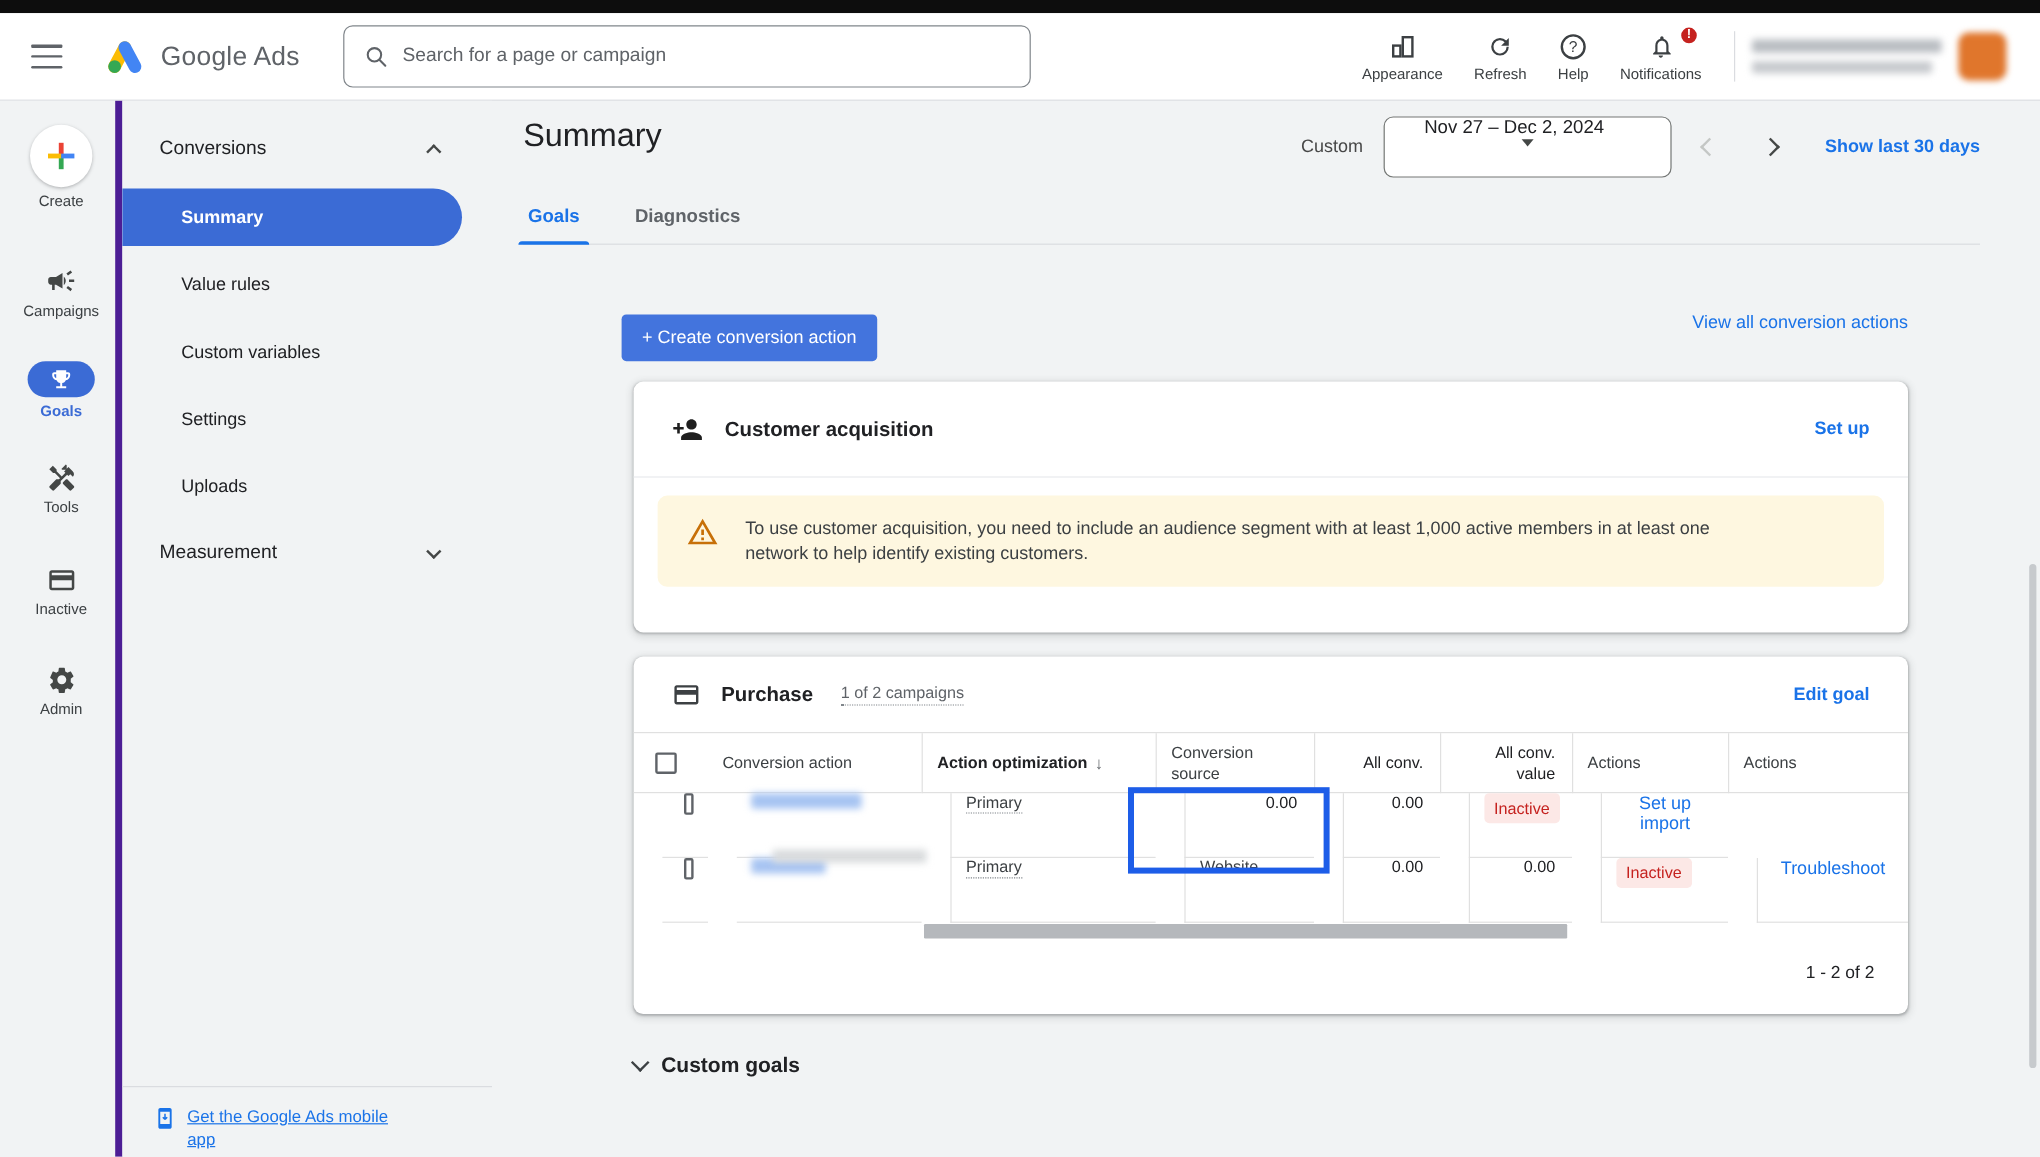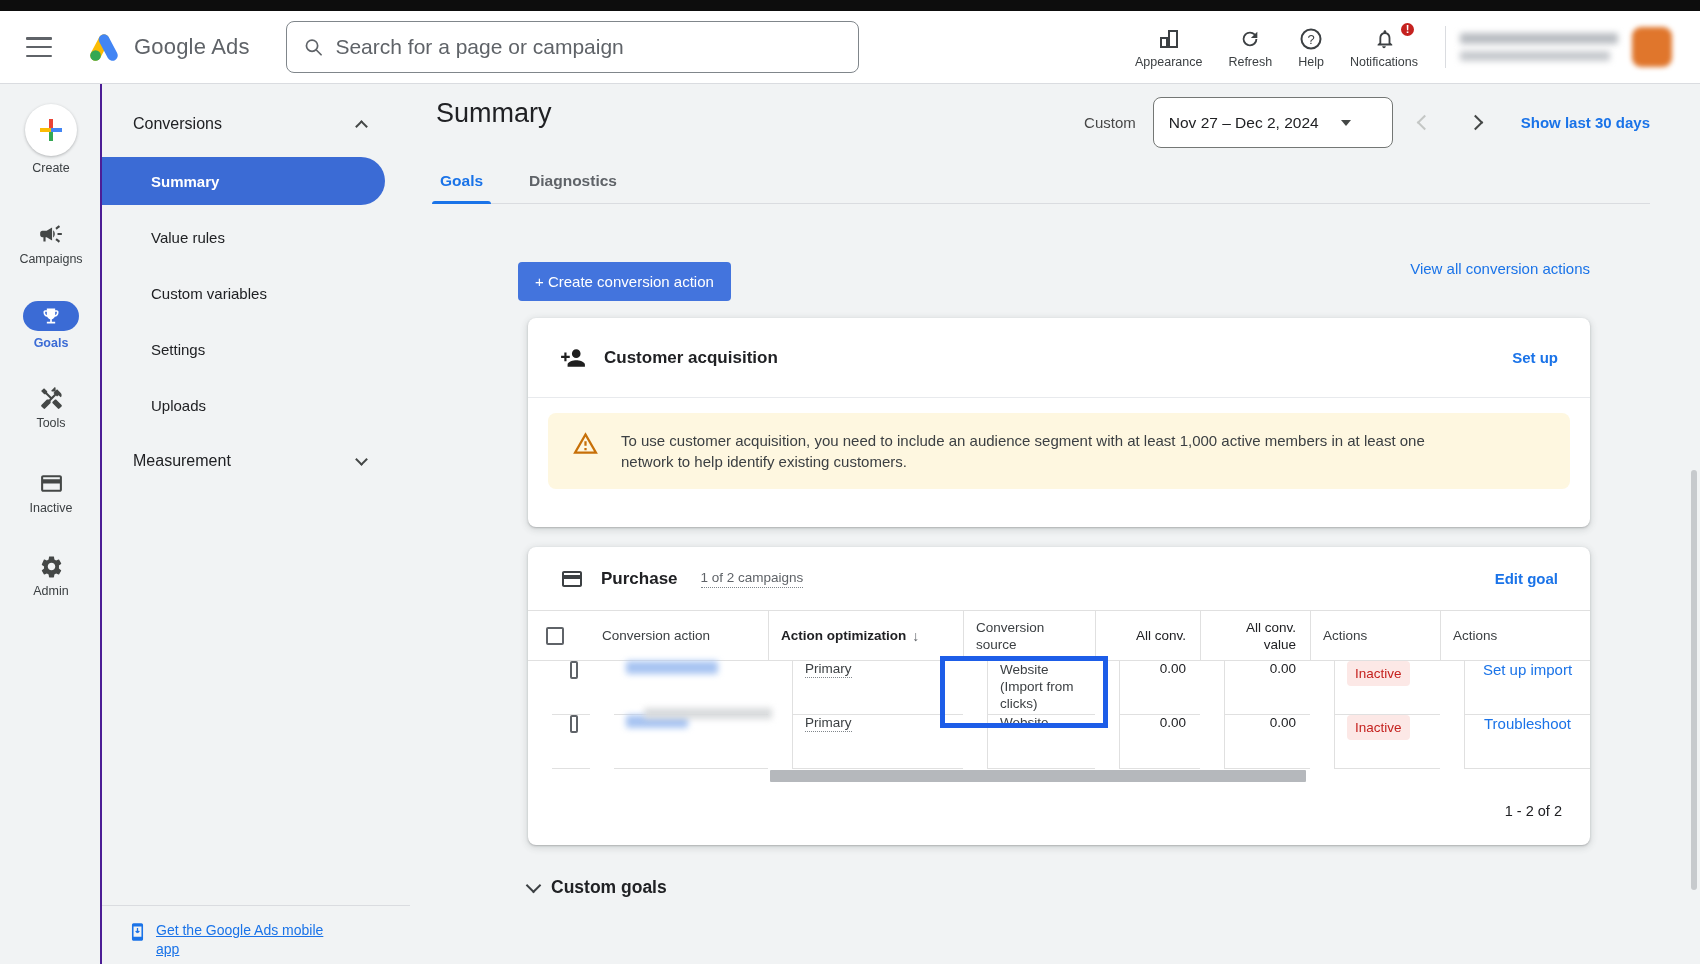--- a/index.html
+++ b/index.html
@@ -14,41 +14,41 @@
   .topbar { position:absolute; left:0; top:11px; width:1700px; height:73px; background:#fff;
             border-bottom:1px solid #dadce0; display:flex; align-items:center; }
   .hamburger { margin-left:26px; width:26px; height:20px; display:flex; flex-direction:column;
                justify-content:space-between; cursor:pointer; }
   .hamburger span { display:block; height:2.5px; background:#5f6368; border-radius:1px; }
   .brand { display:flex; align-items:center; margin-left:34px; }
   .brand svg { width:36px; height:32px; }
   .brand-text { margin-left:12px; font-size:22px; color:#5f6368; letter-spacing:.2px; }
   .searchbox { margin-left:36px; width:573px; height:52px; border:1px solid #80868b; border-radius:8px;
                display:flex; align-items:center; padding:0 16px; background:#fff; }
-  .searchbox input { border:none; outline:none; font-size:21px; color:#202124; width:100%;
+  .searchbox input { border:none; outline:none; font-size:16px; color:#202124; width:100%;
                      margin-left:12px; font-family:"Liberation Sans",sans-serif; }
   .searchbox input::placeholder { color:#5f6368; }
   .topbar-right { margin-left:auto; display:flex; align-items:center; margin-right:28px; }
   .tb-action { display:flex; flex-direction:column; align-items:center; margin:0 13px; cursor:pointer; position:relative; }
   .tb-action .ticon { height:26px; display:flex; align-items:center; justify-content:center; }
   .tb-action .tlabel { font-size:12.5px; color:#3c4043; margin-top:3px; white-space:nowrap; }
   .notif-badge { position:absolute; top:-5px; right:2px; min-width:17px; height:17px; background:#c5221f;
                  color:#fff; border-radius:50%; font-size:11px; font-weight:bold; display:flex;
                  align-items:center; justify-content:center; border:2px solid #fff; }
   .tb-divider { width:1px; height:42px; background:#dadce0; margin:0 14px; }
   .account { display:flex; align-items:center; }
   .acct-lines { display:flex; flex-direction:column; gap:7px; margin-right:14px; }
   .blur { filter:blur(3px); border-radius:2px; }
   .acct-line1 { width:158px; height:11px; background:#b9bdc2; }
   .acct-line2 { width:150px; height:10px; background:#c6c9cd; }
   .avatar { width:40px; height:40px; border-radius:9px; background:#e0762c; filter:blur(2.5px); }
 
   
   .rail { position:absolute; left:0; top:84px; width:102px; height:880px; background:#f1f3f4;
-          border-right:2px solid #4c1d95; }
+          border-right:6px solid #4c1d95; }
   .rail-item { position:absolute; left:0; width:102px; display:flex; flex-direction:column; align-items:center; cursor:pointer; }
   .rail-label { font-size:12.5px; color:#3c4043; margin-top:5px; }
   .create-circle { width:52px; height:52px; background:#fff; border-radius:50%;
                    box-shadow:0 1px 3px rgba(60,64,67,.35); display:flex; align-items:center; justify-content:center; }
   .goals-pill { width:56px; height:30px; background:#3b6bd5; border-radius:15px;
                 display:flex; align-items:center; justify-content:center; }
   .rail-label.active { color:#3b6bd5; font-weight:bold; }
 
   
   .sidebar { position:absolute; left:102px; top:84px; width:308px; height:880px; background:#f1f3f4; }
@@ -64,21 +64,21 @@
                  padding:15px 0 0 26px; display:flex; cursor:pointer; }
   .side-footer-text { margin-left:9px; font-size:14px; line-height:19px; color:#1a73e8; width:168px;text-decoration:underline; }
 
   
   .main { position:absolute; left:410px; top:84px; width:1290px; height:880px; }
   .page-title { position:absolute; left:26px; top:14px; font-size:27px; font-weight:normal; color:#202124; }
 
   .date-controls { position:absolute; top:13px; right:50px; height:51px; display:flex; align-items:center; }
   .date-mode { font-size:15px; color:#474747; margin-right:17px; }
   .date-box { height:51px; min-width:240px; border:1px solid #747775; border-radius:8px; background:#fff;
-              display:flex; align-items:center; padding:0 15px; cursor:pointer; }
+              display:flex; align-items:center; padding:0 15px; cursor:pointer;flex-direction:column; }
   .date-box .range { font-size:15.5px; color:#202124; margin-right:22px; white-space:nowrap; }
   .caret-down { width:0; height:0; border-left:5px solid transparent; border-right:5px solid transparent;
                 border-top:6px solid #444746; }
   .nav-chev { width:11px; height:11px; border-right:2.4px solid #444746; border-bottom:2.4px solid #444746; cursor:pointer; }
   .nav-chev.left { transform:rotate(135deg); margin-left:26px; border-color:#c4c7c5; }
   .nav-chev.right { transform:rotate(-45deg); margin-left:40px; }
   .quick-link { margin-left:40px; font-size:15px; font-weight:bold; color:#1a73e8; cursor:pointer; white-space:nowrap; }
 
   .tabsbar { position:absolute; left:26px; right:50px; top:78px; height:42px; border-bottom:1px solid #dadce0; display:flex; }
   .tab { font-size:15.5px; font-weight:bold; color:#5f6368; padding:10px 4px; margin-right:38px;
@@ -378,21 +378,20 @@
         <div class="td">
             <span class="cb"></span>
           </div>
         <div class="td">
           <span class="name-blur-1 blur"></span>
           <span class="sub-blur"></span>
         </div>
         <div class="td vline">
           <span class="dotted">Primary</span>
         </div>
-        <div class="td vline wrap2">Website (Import from clicks)</div>
         <div class="td vline num">0.00</div>
         <div class="td vline num">0.00</div>
         <div class="td vline">
           <span class="badge-inactive">Inactive</span>
         </div>
         <div class="td vline">
           <span class="action-link">Set up import</span>
         </div>
       </div>
 

